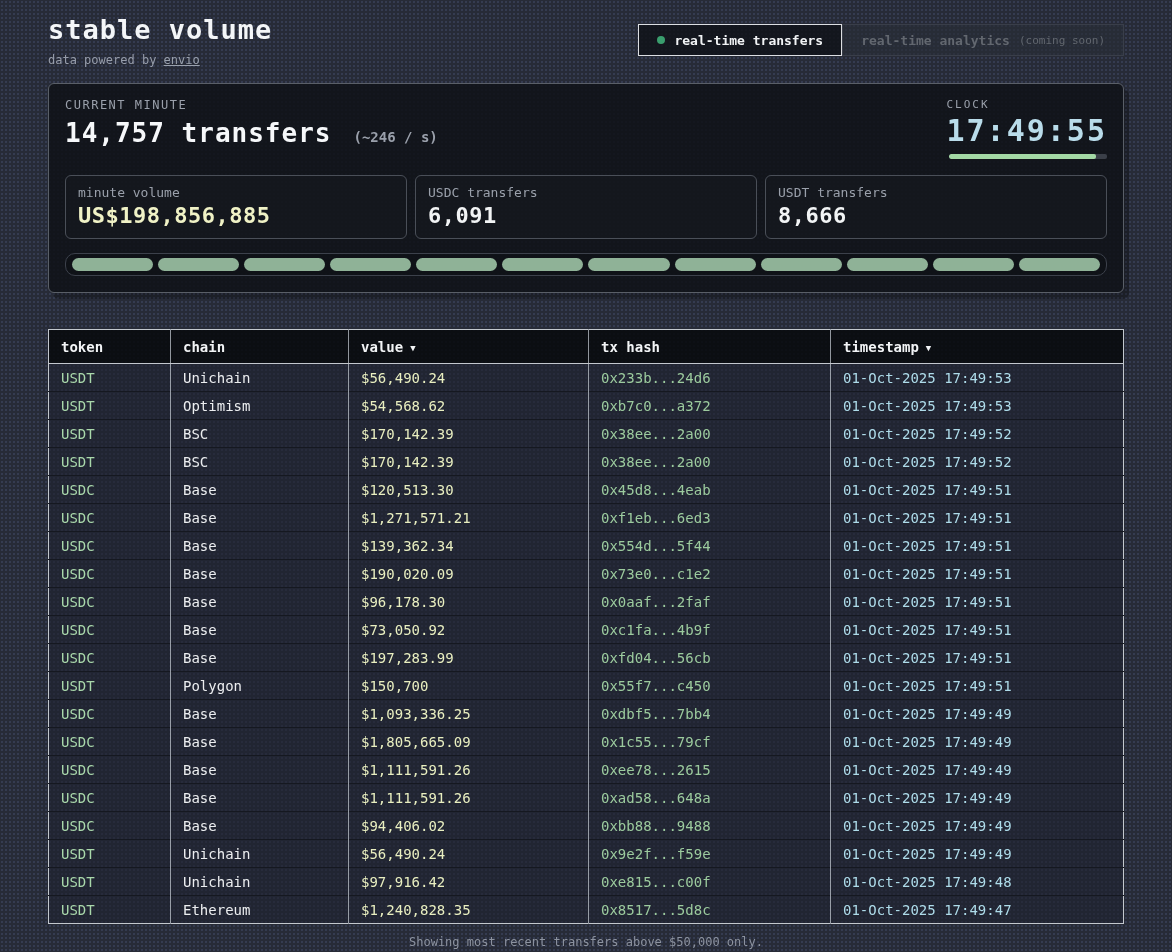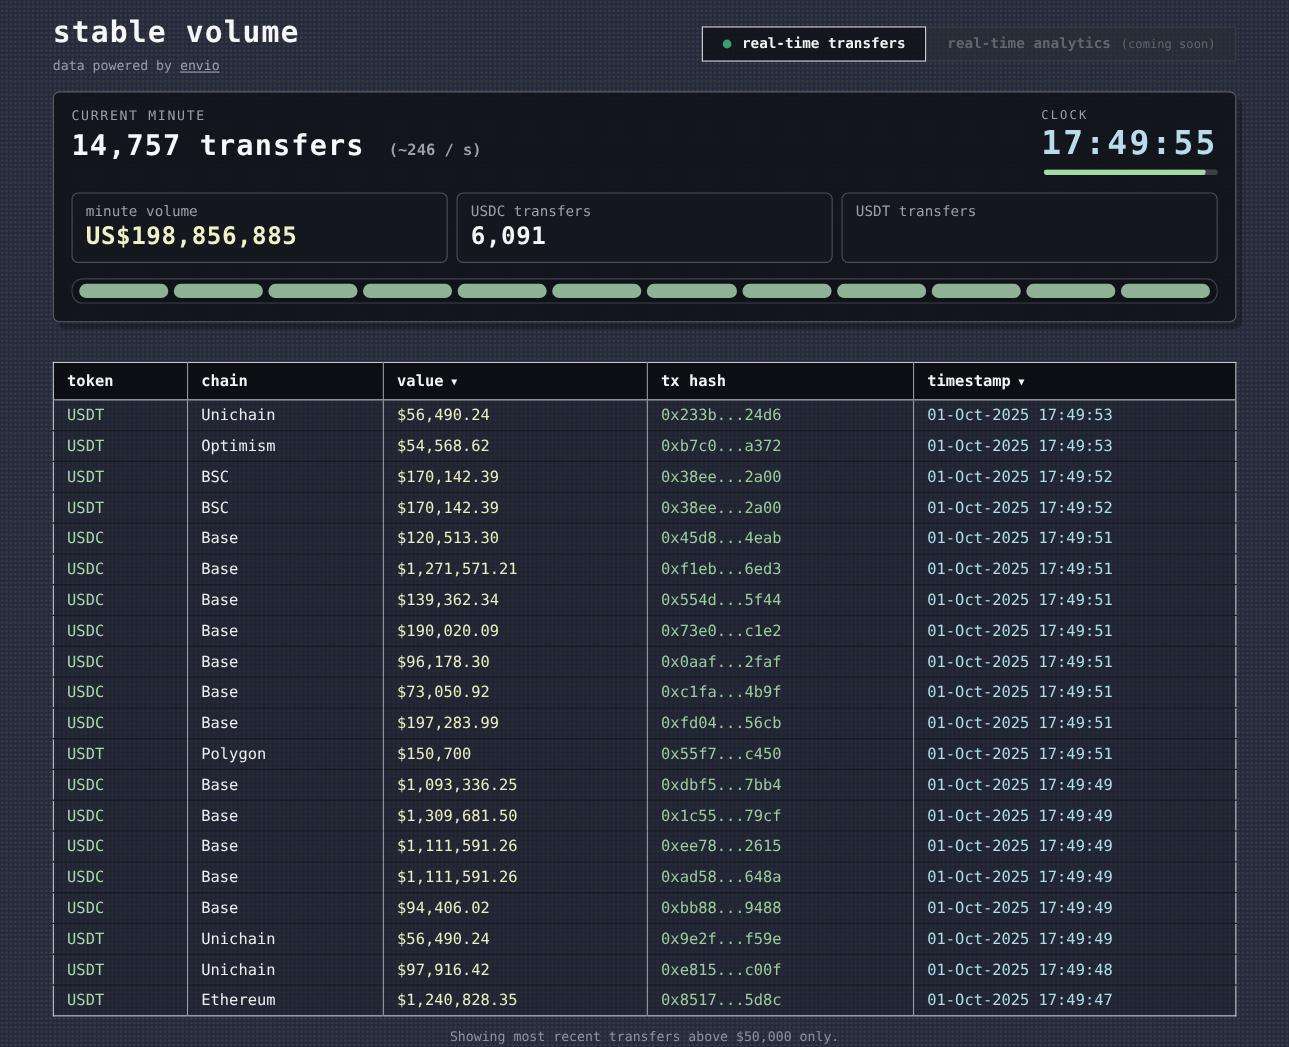--- a/index.html
+++ b/index.html
@@ -118,20 +118,21 @@
       <div class="card">
         <div class="card-label">minute volume</div>
         <div class="card-value vol">US$198,856,885</div>
       </div>
       <div class="card">
         <div class="card-label">USDC transfers</div>
         <div class="card-value">6,091</div>
       </div>
       <div class="card">
         <div class="card-label">USDT transfers</div>
+        <div class="card-value">8,666</div>
       </div>
     </div>
 
     <div class="minute-bar" id="minute-bar">
         <div class="segment"></div>
         <div class="segment"></div>
         <div class="segment"></div>
         <div class="segment"></div>
         <div class="segment"></div>
         <div class="segment"></div>
@@ -249,21 +250,21 @@
         <tr>
           <td class="c-token">USDC</td>
           <td class="c-chain">Base</td>
           <td class="c-value">$1,093,336.25</td>
           <td class="c-hash">0xdbf5...7bb4</td>
           <td class="c-time">01-Oct-2025 17:49:49</td>
         </tr>
         <tr>
           <td class="c-token">USDC</td>
           <td class="c-chain">Base</td>
-          <td class="c-value">$1,309,681.50</td>
+          <td class="c-value">$1,805,665.09</td>
           <td class="c-hash">0x1c55...79cf</td>
           <td class="c-time">01-Oct-2025 17:49:49</td>
         </tr>
         <tr>
           <td class="c-token">USDC</td>
           <td class="c-chain">Base</td>
           <td class="c-value">$1,111,591.26</td>
           <td class="c-hash">0xee78...2615</td>
           <td class="c-time">01-Oct-2025 17:49:49</td>
         </tr>

